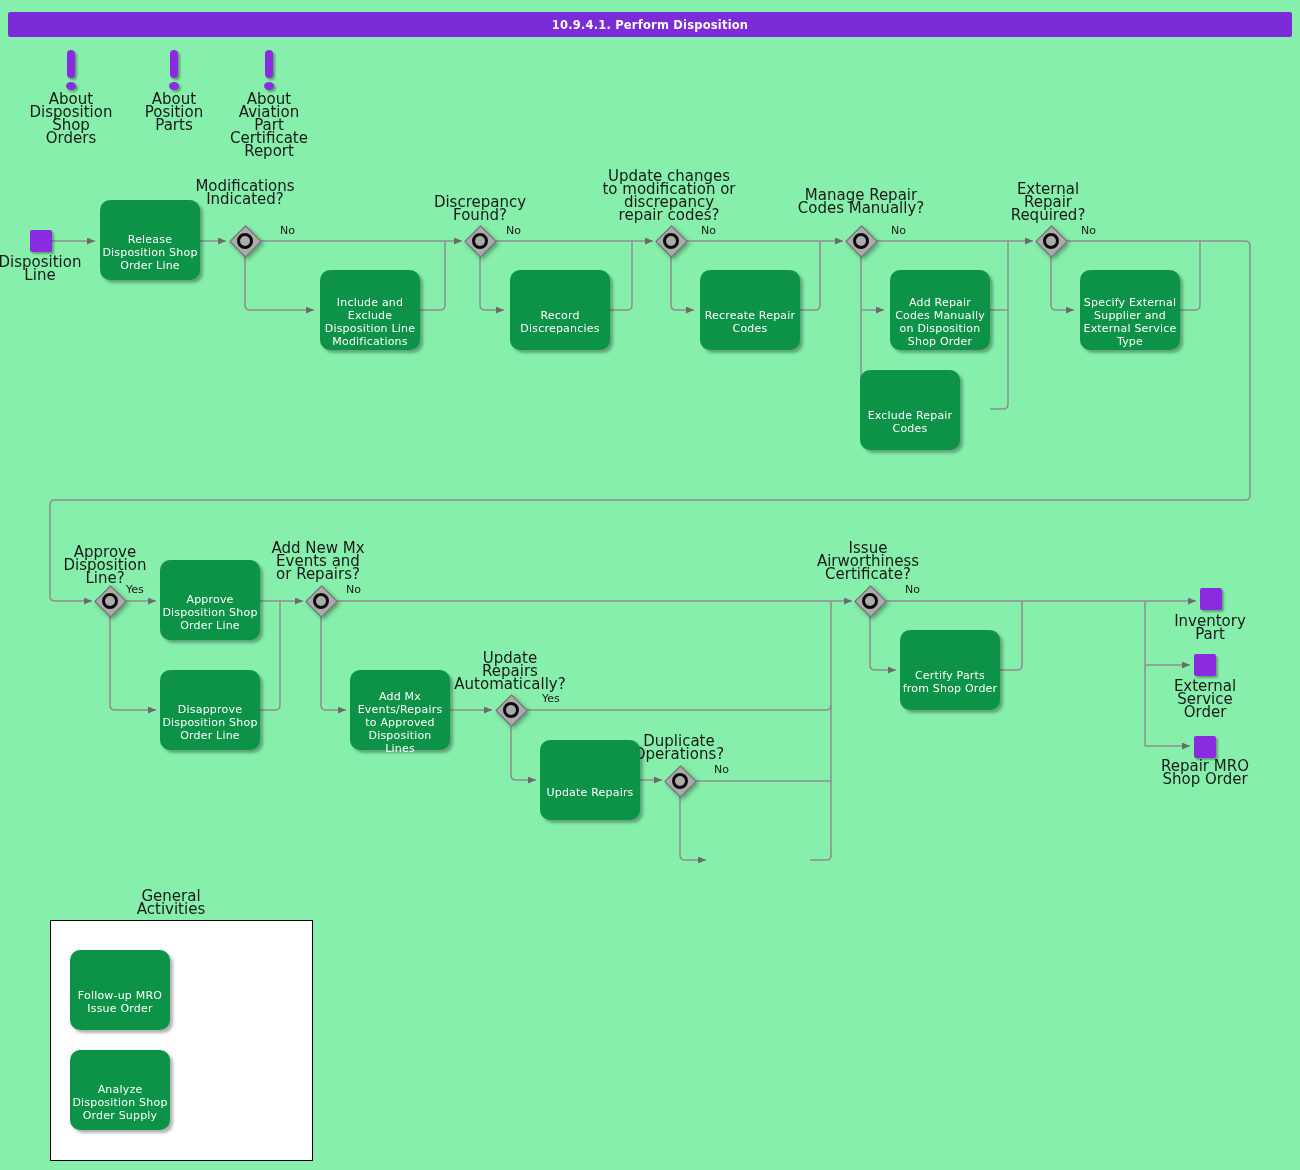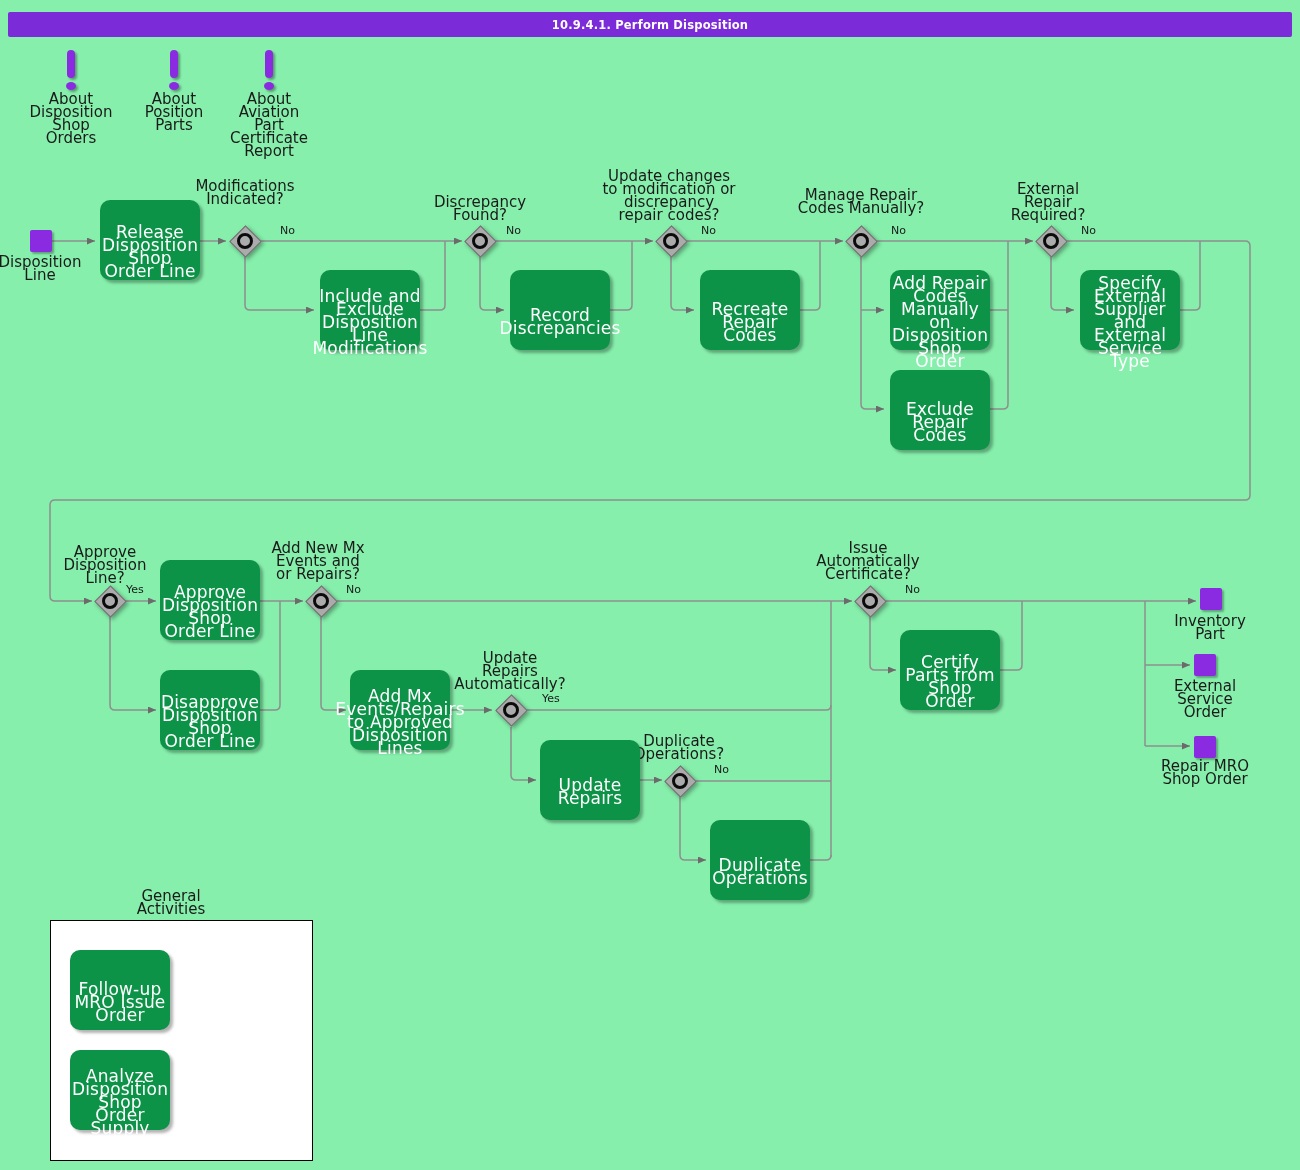--- a/index.html
+++ b/index.html
@@ -14,21 +14,21 @@
     display:flex;align-items:center;justify-content:center;
     font-size:11.5px;font-weight:bold;letter-spacing:.2px;
   }
   svg.wires{position:absolute;left:0;top:0;pointer-events:none;}
   .activity{
     position:absolute;width:100px;height:80px;background:#0C9347;
     border-radius:10px;box-shadow:3px 3px 3px rgba(0,0,0,.30);
     display:flex;align-items:center;justify-content:center;
     text-align:center;color:#ffffff;cursor:pointer;
   }
-  .activity-text{font-size:17px;line-height:13px;padding:0 2px;letter-spacing:.2px;margin-top:24px;}
+  .activity-text{font-size:11px;line-height:13px;padding:0 2px;letter-spacing:.2px;margin-top:24px;}
   .gateway{position:absolute;width:40px;height:40px;filter:drop-shadow(2px 2px 2px rgba(0,0,0,.35));cursor:pointer;}
   .gw-diamond{
     position:absolute;left:9px;top:9px;width:21px;height:21px;
     background:#ABABAB;border:1px solid #6e6e6e;transform:rotate(45deg);
   }
   .gw-circle{
     position:absolute;left:12px;top:12px;width:16px;height:16px;
     box-sizing:border-box;border:3px solid #0b0b0b;border-radius:50%;
   }
   .terminal{
@@ -142,21 +142,21 @@
     </div>
   <div class="activity" style="left:510px;top:270px">
     <span class="activity-text">Record Discrepancies</span>
     </div>
   <div class="activity" style="left:700px;top:270px">
     <span class="activity-text">Recreate Repair Codes</span>
     </div>
   <div class="activity" style="left:890px;top:270px">
     <span class="activity-text">Add Repair Codes Manually on Disposition Shop Order</span>
     </div>
-  <div class="activity" style="left:890px;top:370px">
+  <div class="activity" style="left:860px;top:370px">
     <span class="activity-text">Exclude Repair Codes</span>
     </div>
   <div class="activity" style="left:1080px;top:270px">
     <span class="activity-text">Specify External Supplier and External Service Type</span>
     </div>
 
   <div class="gateway" style="left:225px;top:221px">
     <span class="gw-diamond"></span>
       <span class="gw-circle"></span>
     </div>
@@ -232,38 +232,35 @@
     </div>
   <div class="nodelabel" style="left:679px;top:735px">Duplicate
 Operations?</div>
   <div class="edgelabel" style="left:714px;top:764px">No</div>
 
   <div class="gateway" style="left:850px;top:581px">
     <span class="gw-diamond"></span>
       <span class="gw-circle"></span>
     </div>
   <div class="nodelabel" style="left:868px;top:542px">Issue
-Automatically
+Airworthiness
 Certificate?</div>
   <div class="edgelabel" style="left:905px;top:584px">No</div>
 
   <div class="activity" style="left:160px;top:560px">
     <span class="activity-text">Approve Disposition Shop Order Line</span>
     </div>
   <div class="activity" style="left:160px;top:670px">
     <span class="activity-text">Disapprove Disposition Shop Order Line</span>
     </div>
   <div class="activity" style="left:350px;top:670px">
     <span class="activity-text">Add Mx Events/Repairs to Approved Disposition Lines</span>
     </div>
   <div class="activity" style="left:540px;top:740px">
     <span class="activity-text">Update Repairs</span>
-    </div>
-  <div class="activity" style="left:710px;top:820px">
-    <span class="activity-text">Duplicate Operations</span>
     </div>
   <div class="activity" style="left:900px;top:630px">
     <span class="activity-text">Certify Parts from Shop Order</span>
     </div>
 
   <div class="terminal" style="left:1200px;top:588px"></div>
   <div class="nodelabel" style="left:1210px;top:615px">Inventory
 Part</div>
 
   <div class="terminal" style="left:1194px;top:654px"></div>

